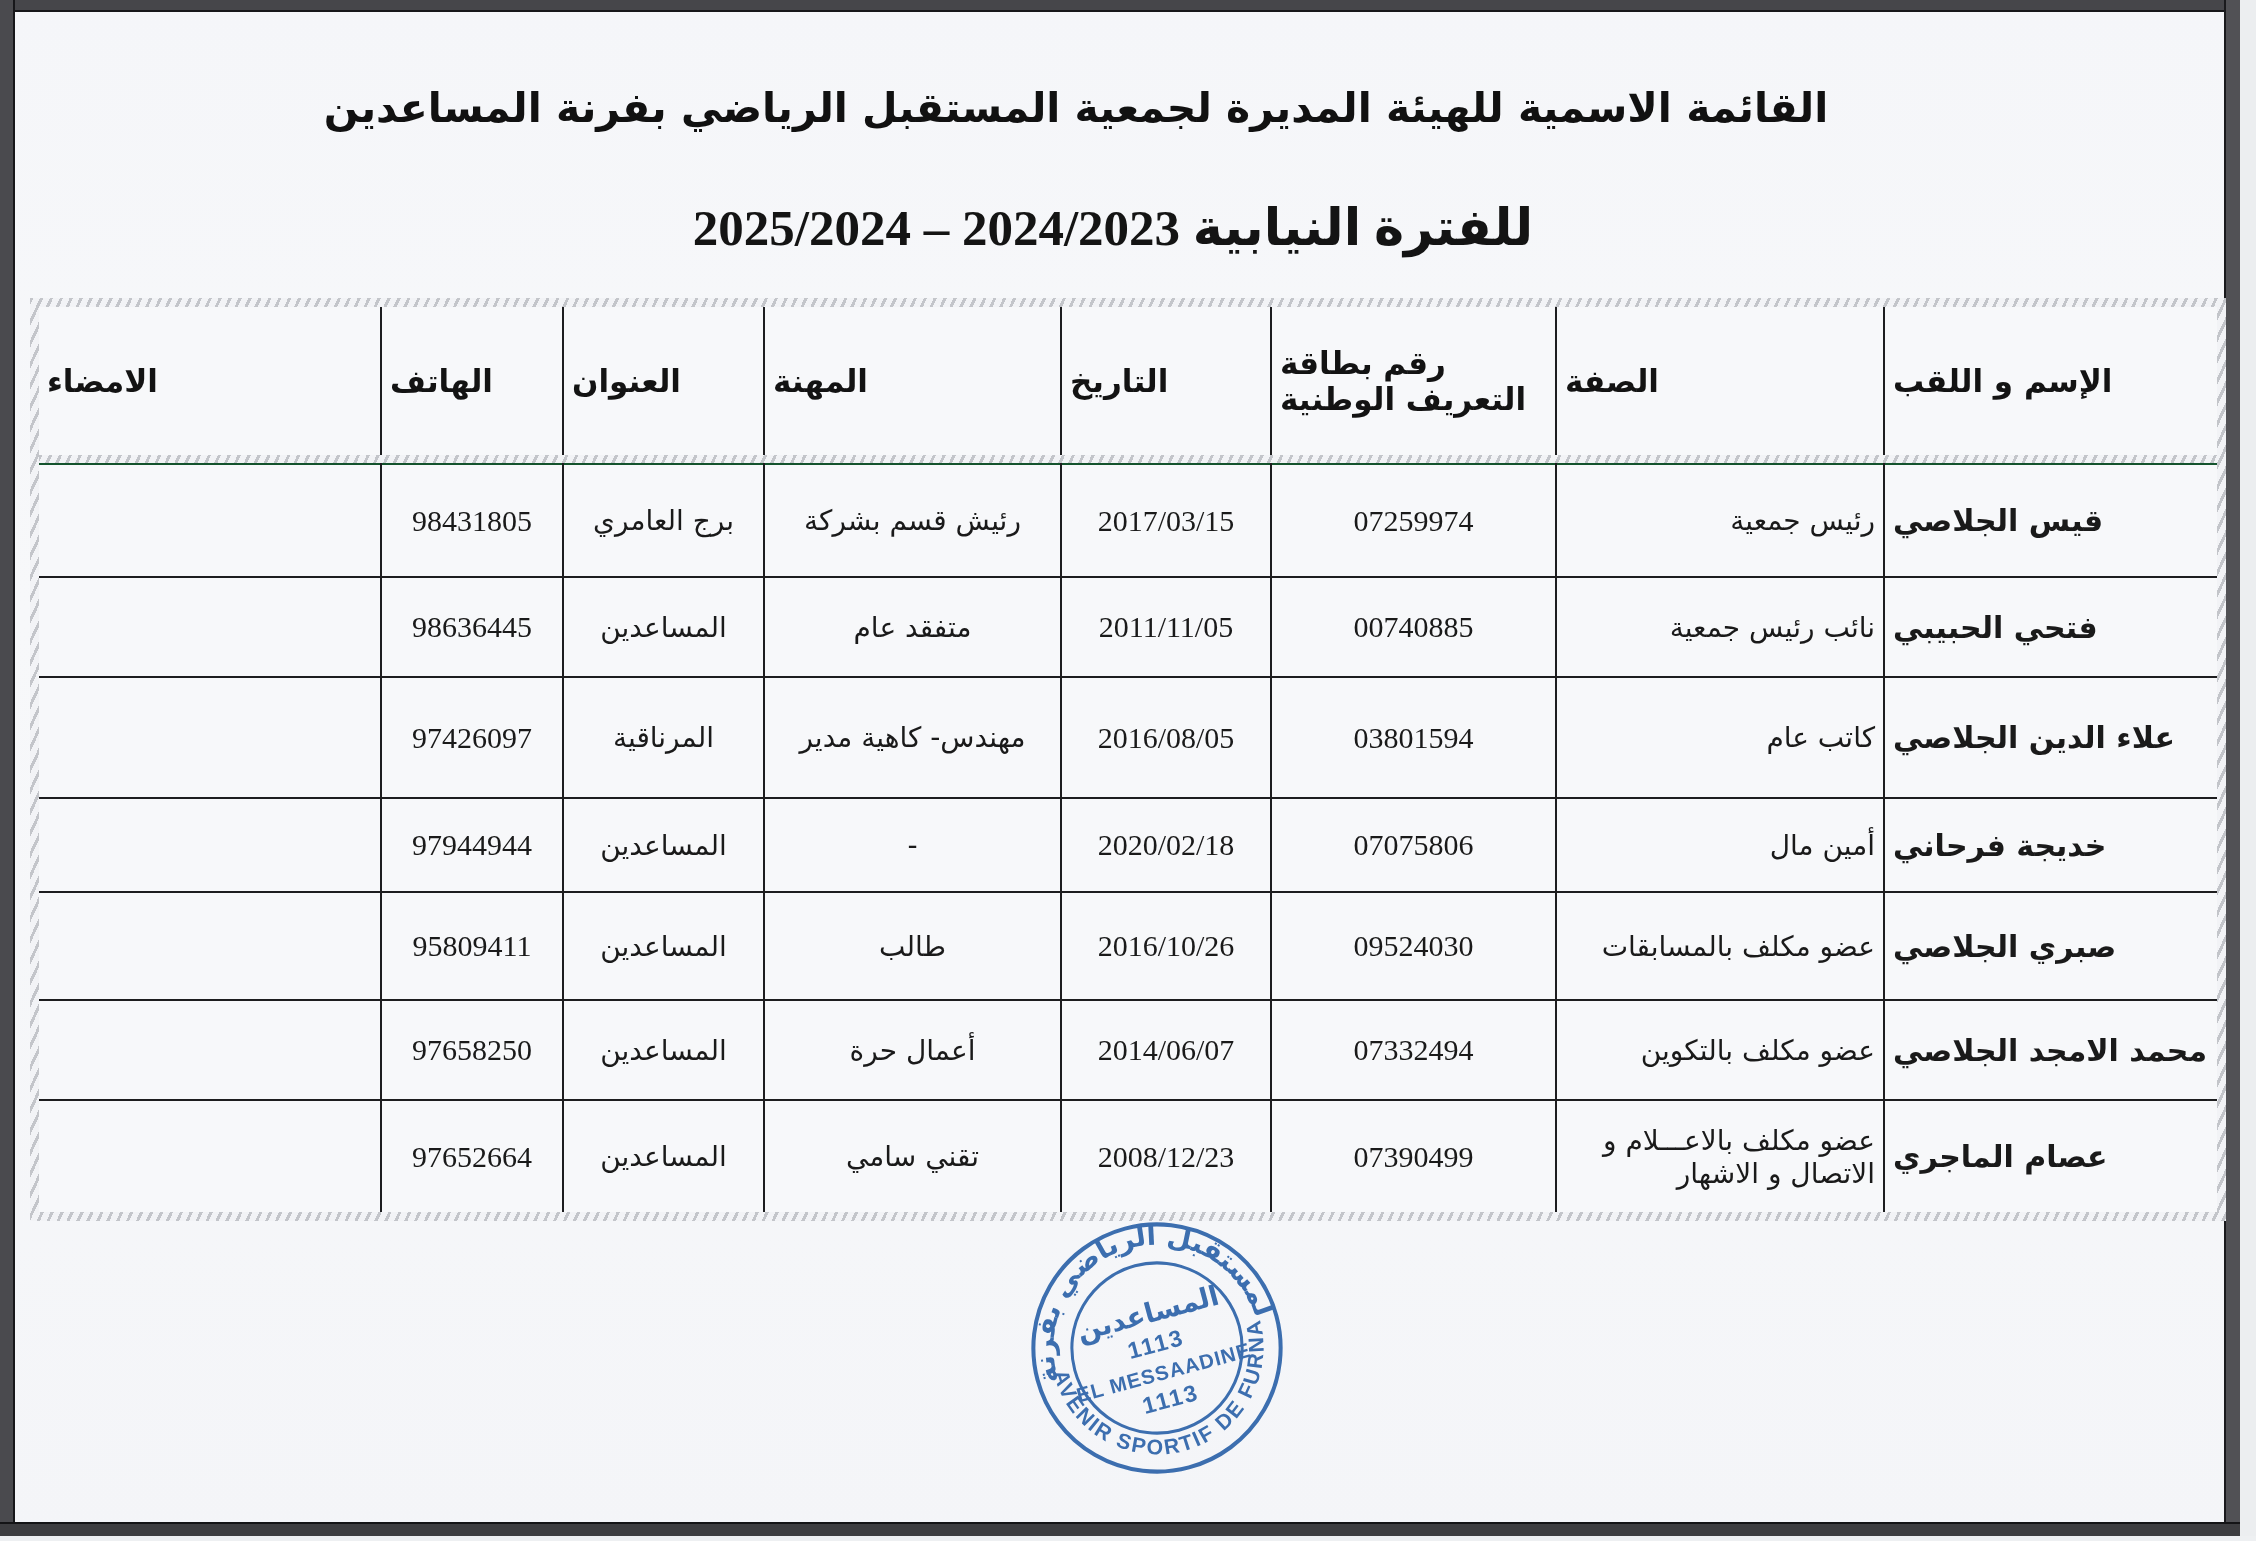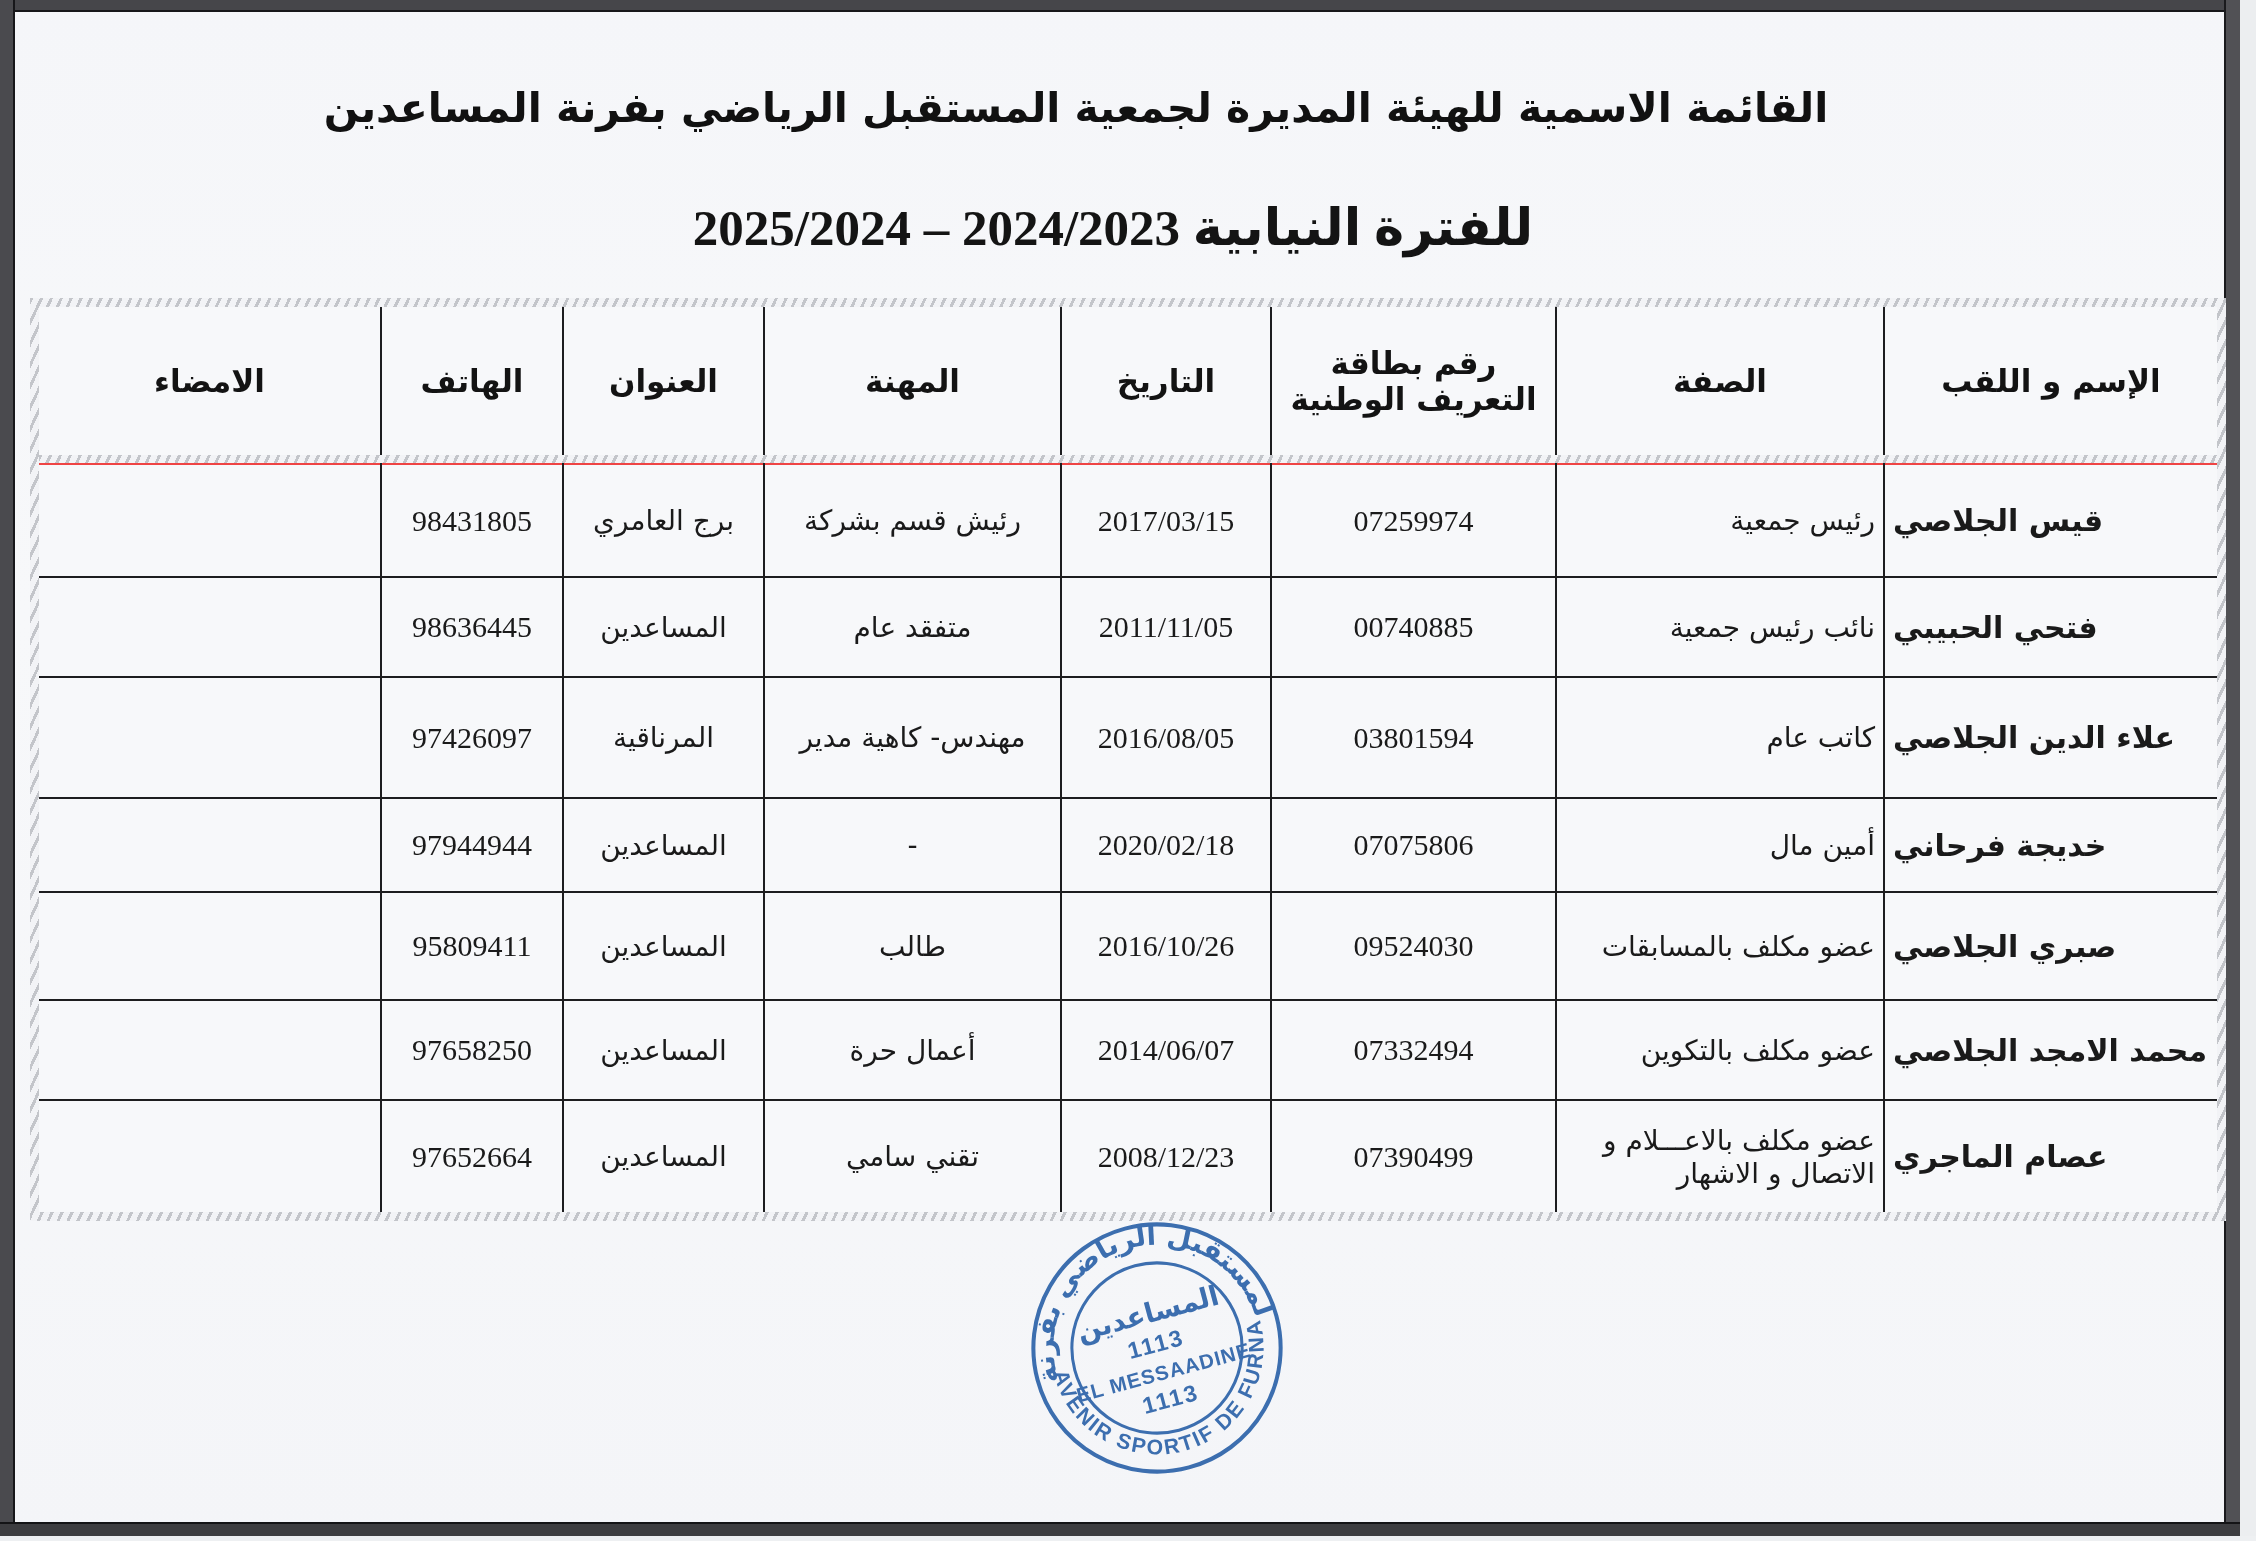--- a/index.html
+++ b/index.html
@@ -44,28 +44,28 @@
   table.members{
     width:2178px;table-layout:fixed;border-collapse:collapse;border-style:hidden;
     background:#f7f8fa;direction:rtl;
   }
   table.members td,table.members th{
     border:2px solid #1d1d1f;
     overflow:hidden;vertical-align:middle;
     padding:2px 8px;box-sizing:border-box;
     background:transparent;
   }
-  th{font-size:31px;font-weight:bold;text-align:center;color:#131313;}
+  th{font-size:31px;font-weight:bold;text-align:left;color:#131313;}
   td{font-size:28px;color:#1a1a1a;}
   tr.hatch-row td{
     border:none;height:9px;padding:0;
     background-image:repeating-linear-gradient(115deg,#c3c5ca 0 3px,#f2f3f6 3px 9px);
   }
   th{border-bottom:none !important;}
-  tr.r1 td{border-top:2px solid #ef4444;}
+  tr.r1 td{border-top:2px solid #14532d;}
   td.c-name{font-weight:bold;font-size:30px;text-align:left;padding-left:4px;padding-right:12px;}
   td.c-role{text-align:right;padding-right:10px;font-size:28px;margin-left:8px;}
   td.c-num{text-align:center;font-family:"Liberation Serif","DejaVu Sans",serif;font-size:30px;}
   td.c-prof{text-align:center;font-size:28px;}
   td.c-addr{text-align:center;font-size:28px;margin-left:17px;}
   td.c-sig{background:transparent;}
 
   
   .stamp{
     position:absolute;left:1005px;top:1196px;width:304px;height:304px;

